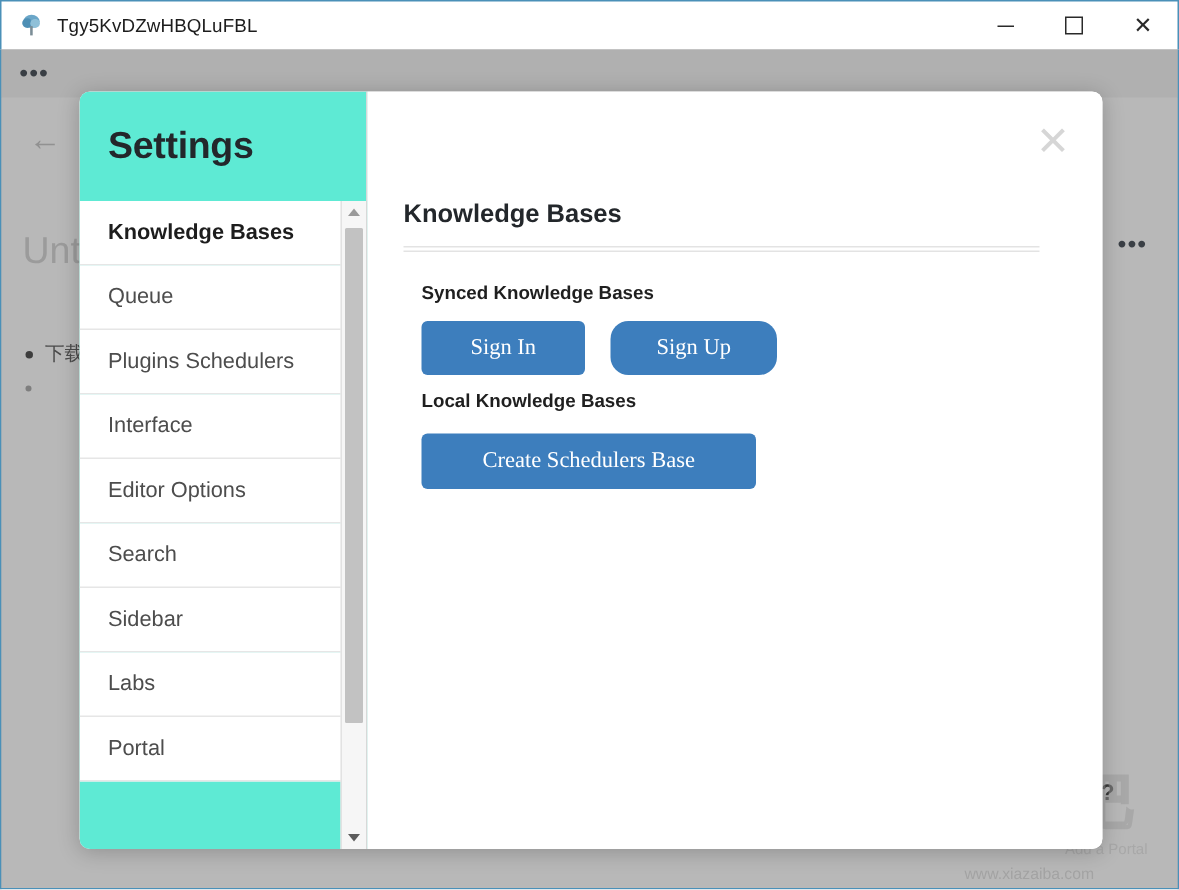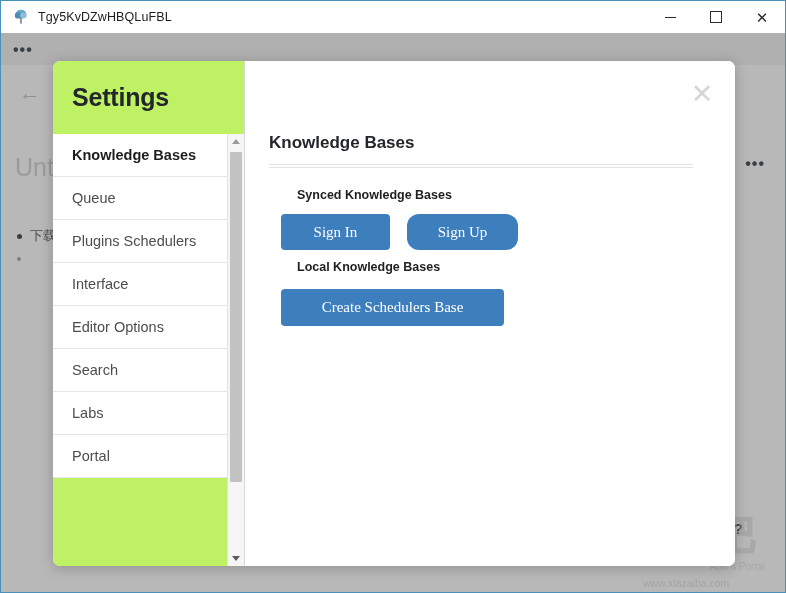--- a/index.html
+++ b/index.html
@@ -219,21 +219,21 @@
     display: flex;
   }
 
   
   #settings-sidebar {
     width: 192px;
     height: 505px;
     flex: 0 0 auto;
     position: relative;
     border-right: 1px solid #d8d8d8;
-    background: #bef264;
+    background: #5eead4;
     box-sizing: border-box;
   }
   #settings-heading {
     font-size: 25px;
     font-weight: bold;
     color: #23272b;
     padding: 24px 0 0 19px;
     letter-spacing: -0.2px;
     line-height: 1;
   }
@@ -347,21 +347,21 @@
     left: 24px;
     top: 103px;
     width: 424px;
     height: 4px;
     border-top: 1px solid #e3e3e3;
     border-bottom: 1px solid #e3e3e3;
     box-sizing: border-box;
   }
   .section-label {
     position: absolute;
-    left: 52px;
+    left: 36px;
     font-size: 12.5px;
     font-weight: bold;
     color: #1f1f1f;
     line-height: 1;
     white-space: nowrap;
   }
   #label-synced { top: 128px; }
   #label-local { top: 200px; }
 
   .btn-primary {
@@ -479,20 +479,23 @@
           <div class="nav-item">
             <span>Interface</span>
           </div>
           <div class="nav-item">
             <span>Editor Options</span>
           </div>
           <div class="nav-item">
             <span>Search</span>
           </div>
           <div class="nav-item">
+            <span>Sidebar</span>
+          </div>
+          <div class="nav-item">
             <span>Labs</span>
           </div>
           <div class="nav-item">
             <span>Portal</span>
           </div>
         </div>
       </div>
 
       <div id="nav-scrollbar">
         <div class="sb-arrow up">

